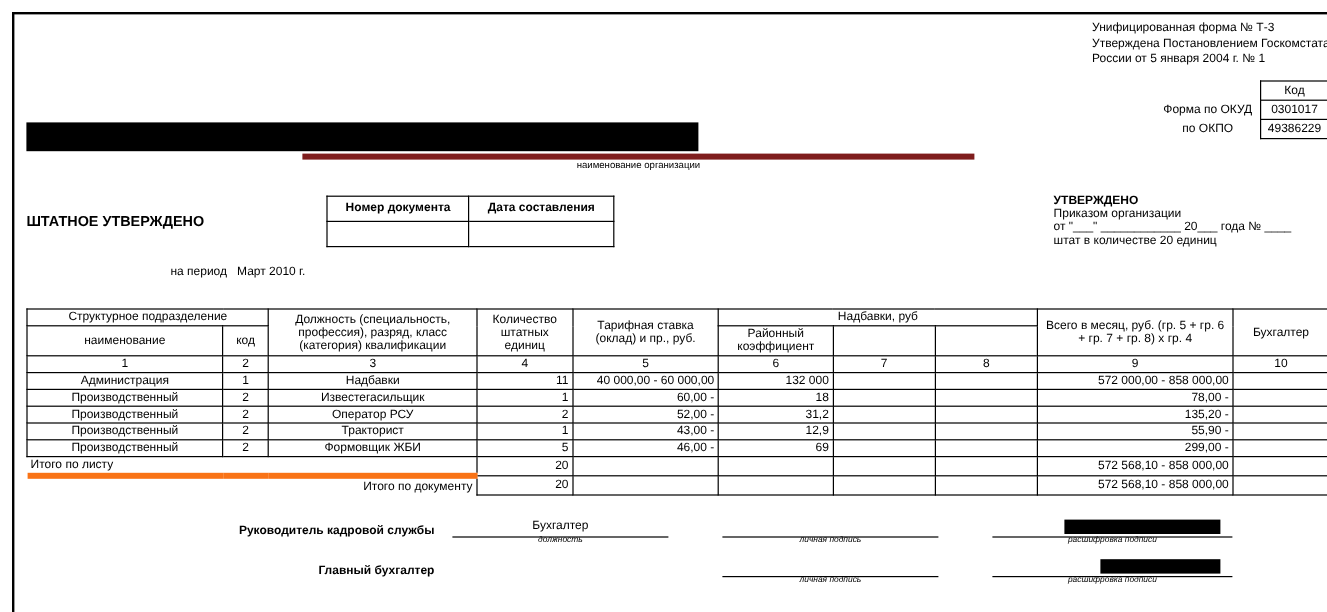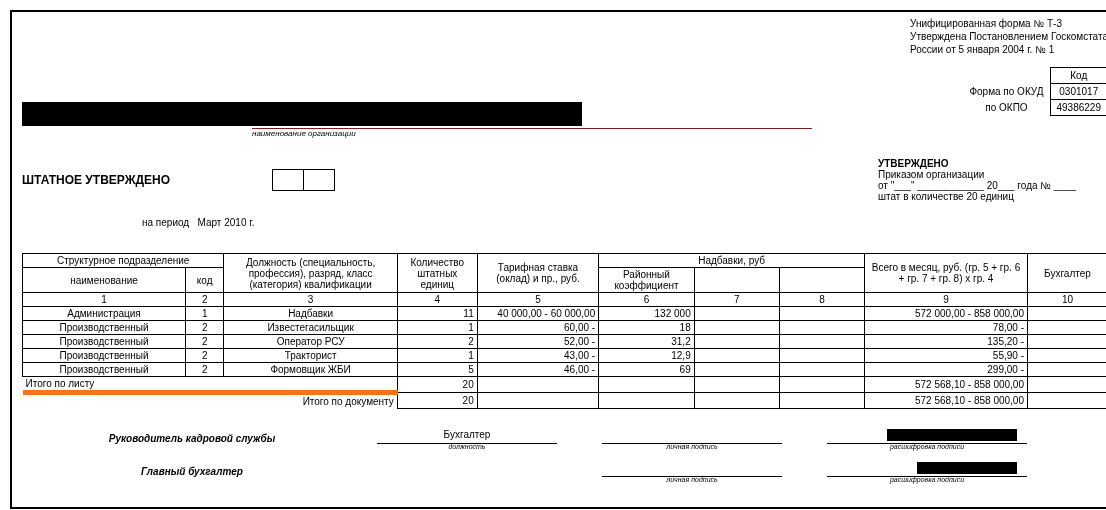--- a/index.html
+++ b/index.html
@@ -47,25 +47,24 @@
     font-weight: normal;
   }
   .blackbar {
     background: #000;
     height: 24px;
     width: 560px;
     margin-top: 85px;
   }
   .org-caption {
     font-size: 8px;
-    font-style: italic;
-    text-align: left;
+    text-align: center;
     width: 560px;
     margin-left: 230px;
-    border-top: 1px solid #7f1d1d;
+    border-top: 5px solid #7f1d1d;
     margin-top: 2px;
   }
   .title-row {
     display: flex;
     align-items: center;
     margin-top: 20px;
   }
   .title {
     font-weight: bold;
     font-size: 12px;
@@ -127,24 +126,23 @@
     margin-top: 20px;
     font-size: 10px;
   }
   .sig-row {
     display: flex;
     align-items: flex-end;
     margin-bottom: 10px;
   }
   .sig-label {
     width: 340px;
-    text-align: center;
+    text-align: right;
     font-weight: bold;
     padding-right: 10px;
-    font-style: italic;
   }
   .sig-field {
     border-bottom: 1px solid #000;
     min-height: 14px;
     text-align: center;
     margin: 0 5px;
     position: relative;
   }
   .sig-caption {
     font-size: 7px;
@@ -198,20 +196,24 @@
   </div>
 
   <div class="blackbar"></div>
   <div class="org-caption">наименование организации</div>
 
   <div class="title-row">
     <div class="title">ШТАТНОЕ УТВЕРЖДЕНО</div>
     <div class="doc-info">
       <table>
         <tbody>
+            <tr>
+          <th>Номер документа</th>
+          <th>Дата составления</th>
+        </tr>
         <tr>
           <td></td>
           <td></td>
         </tr>
       </tbody>
         </table>
     </div>
     <div class="approval">
       <div class="appr-title">УТВЕРЖДЕНО</div>
       <div>Приказом организации</div>

